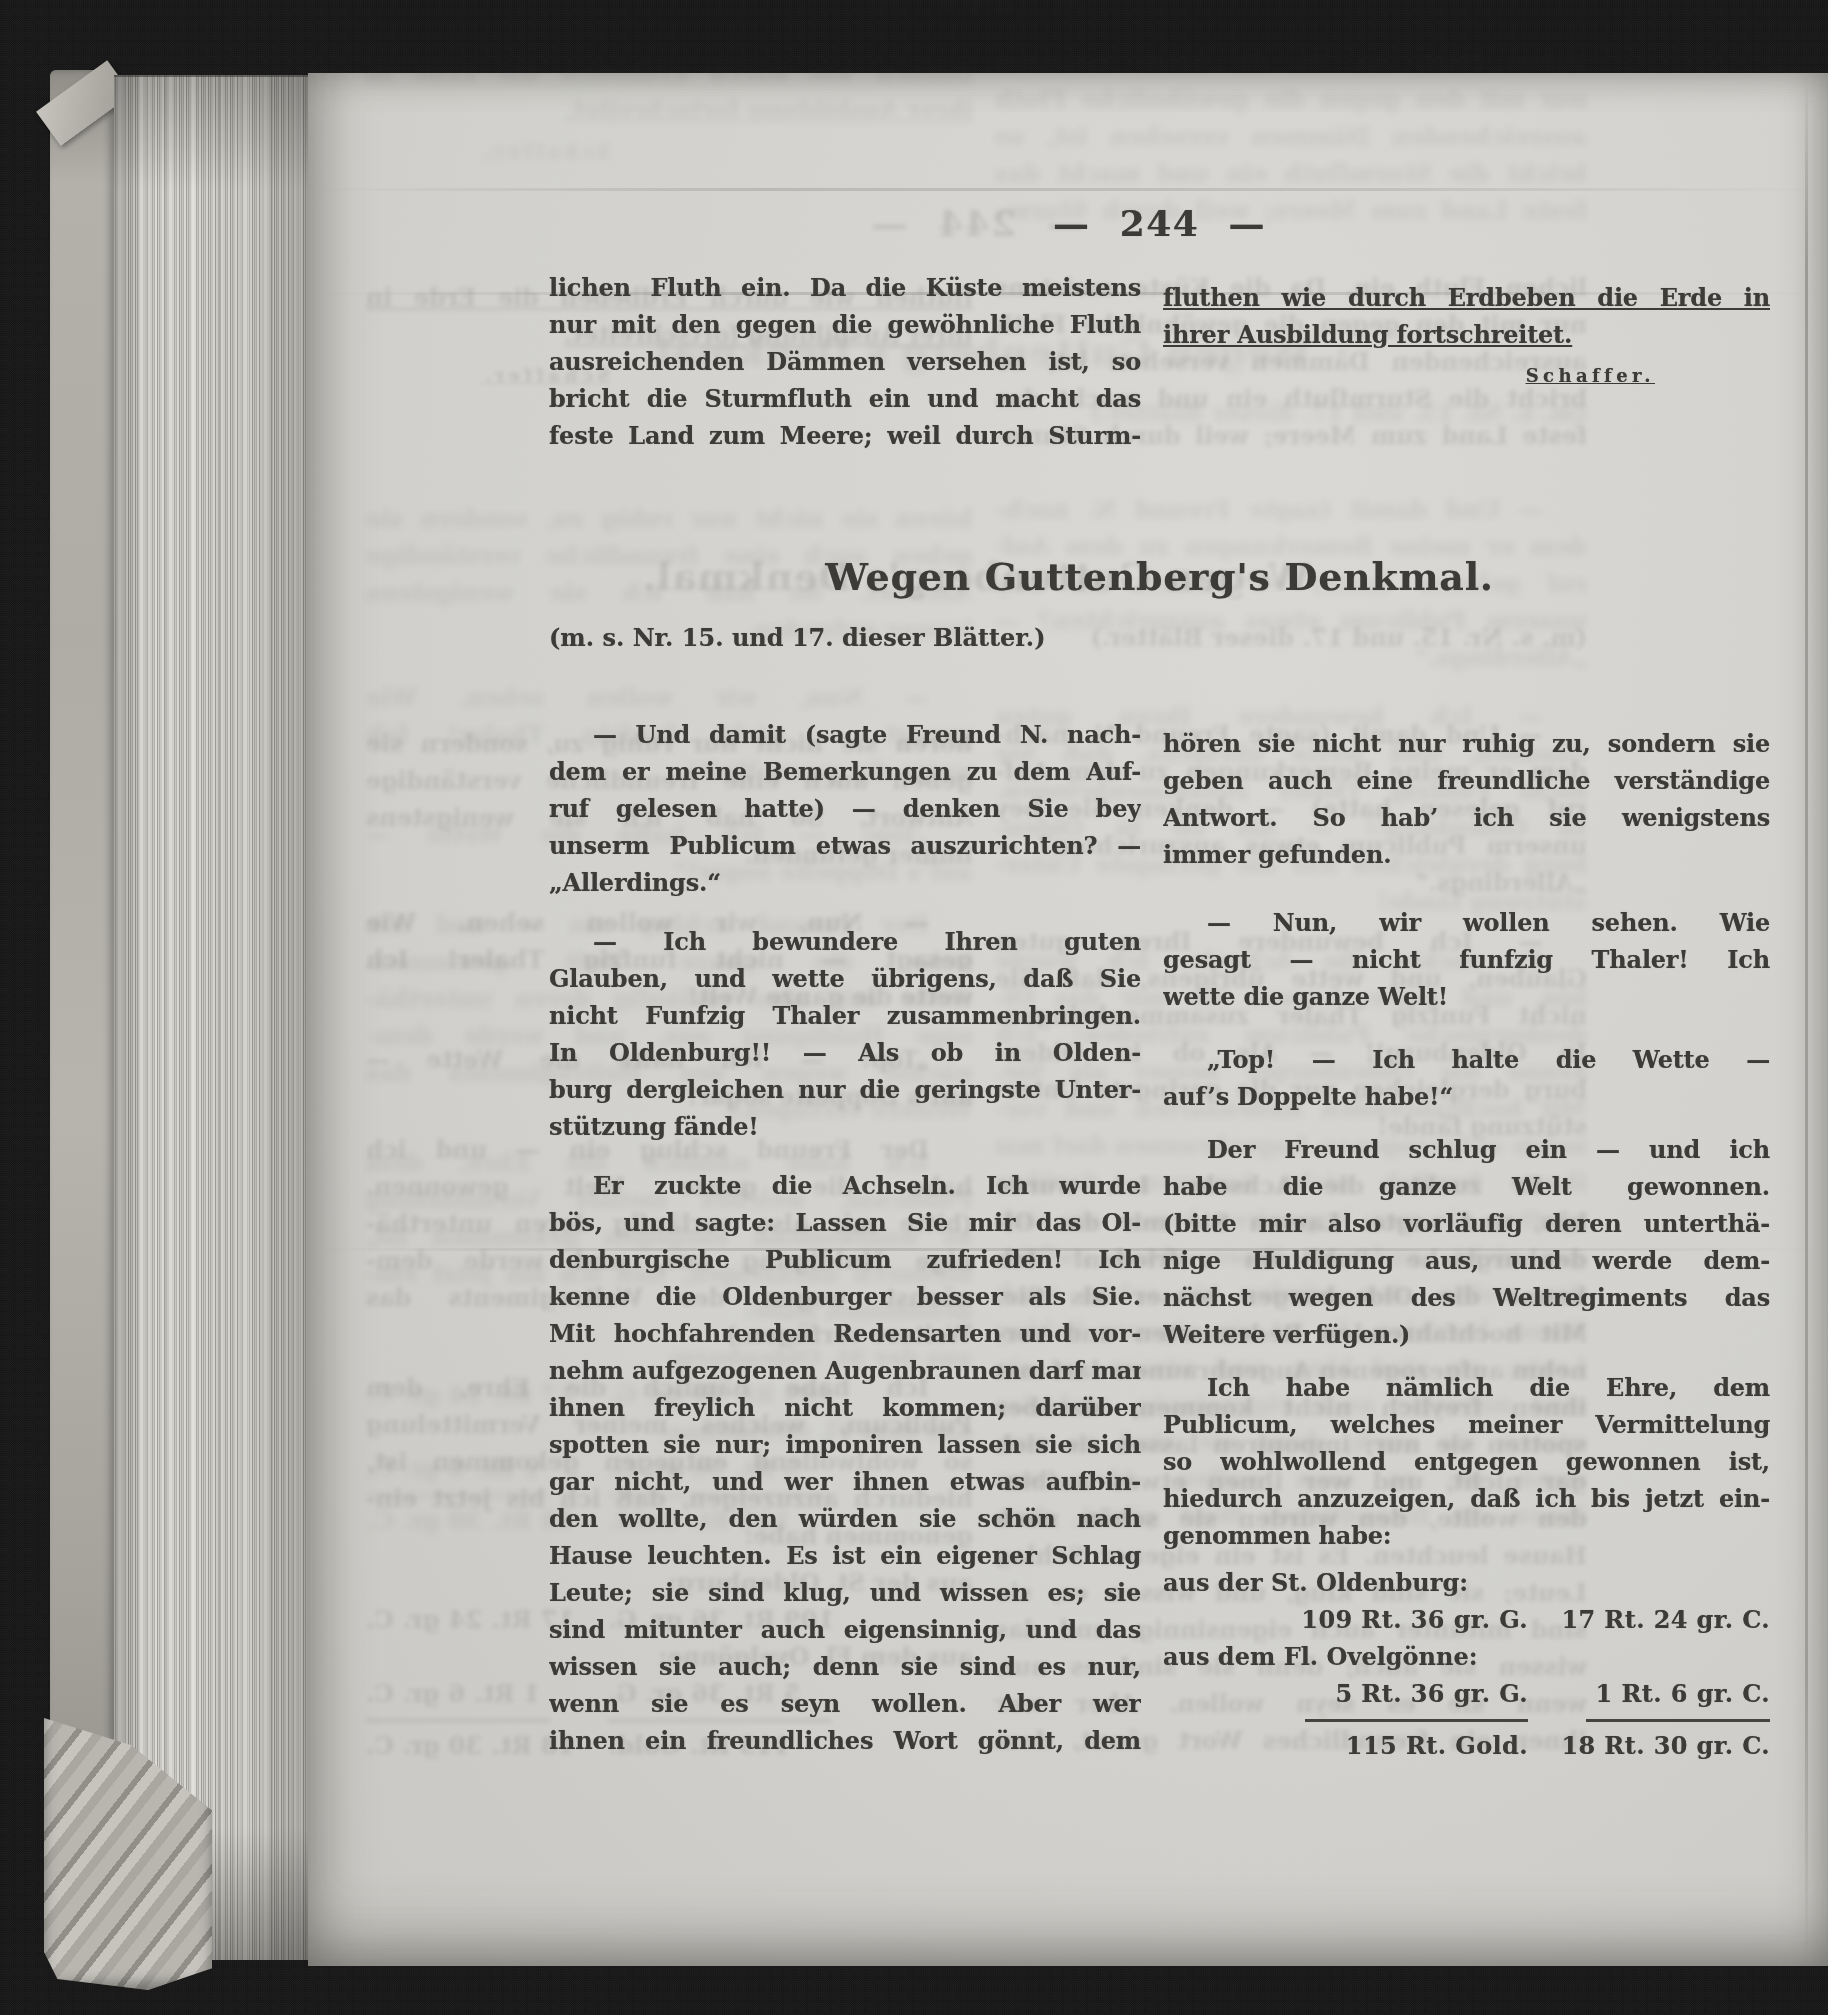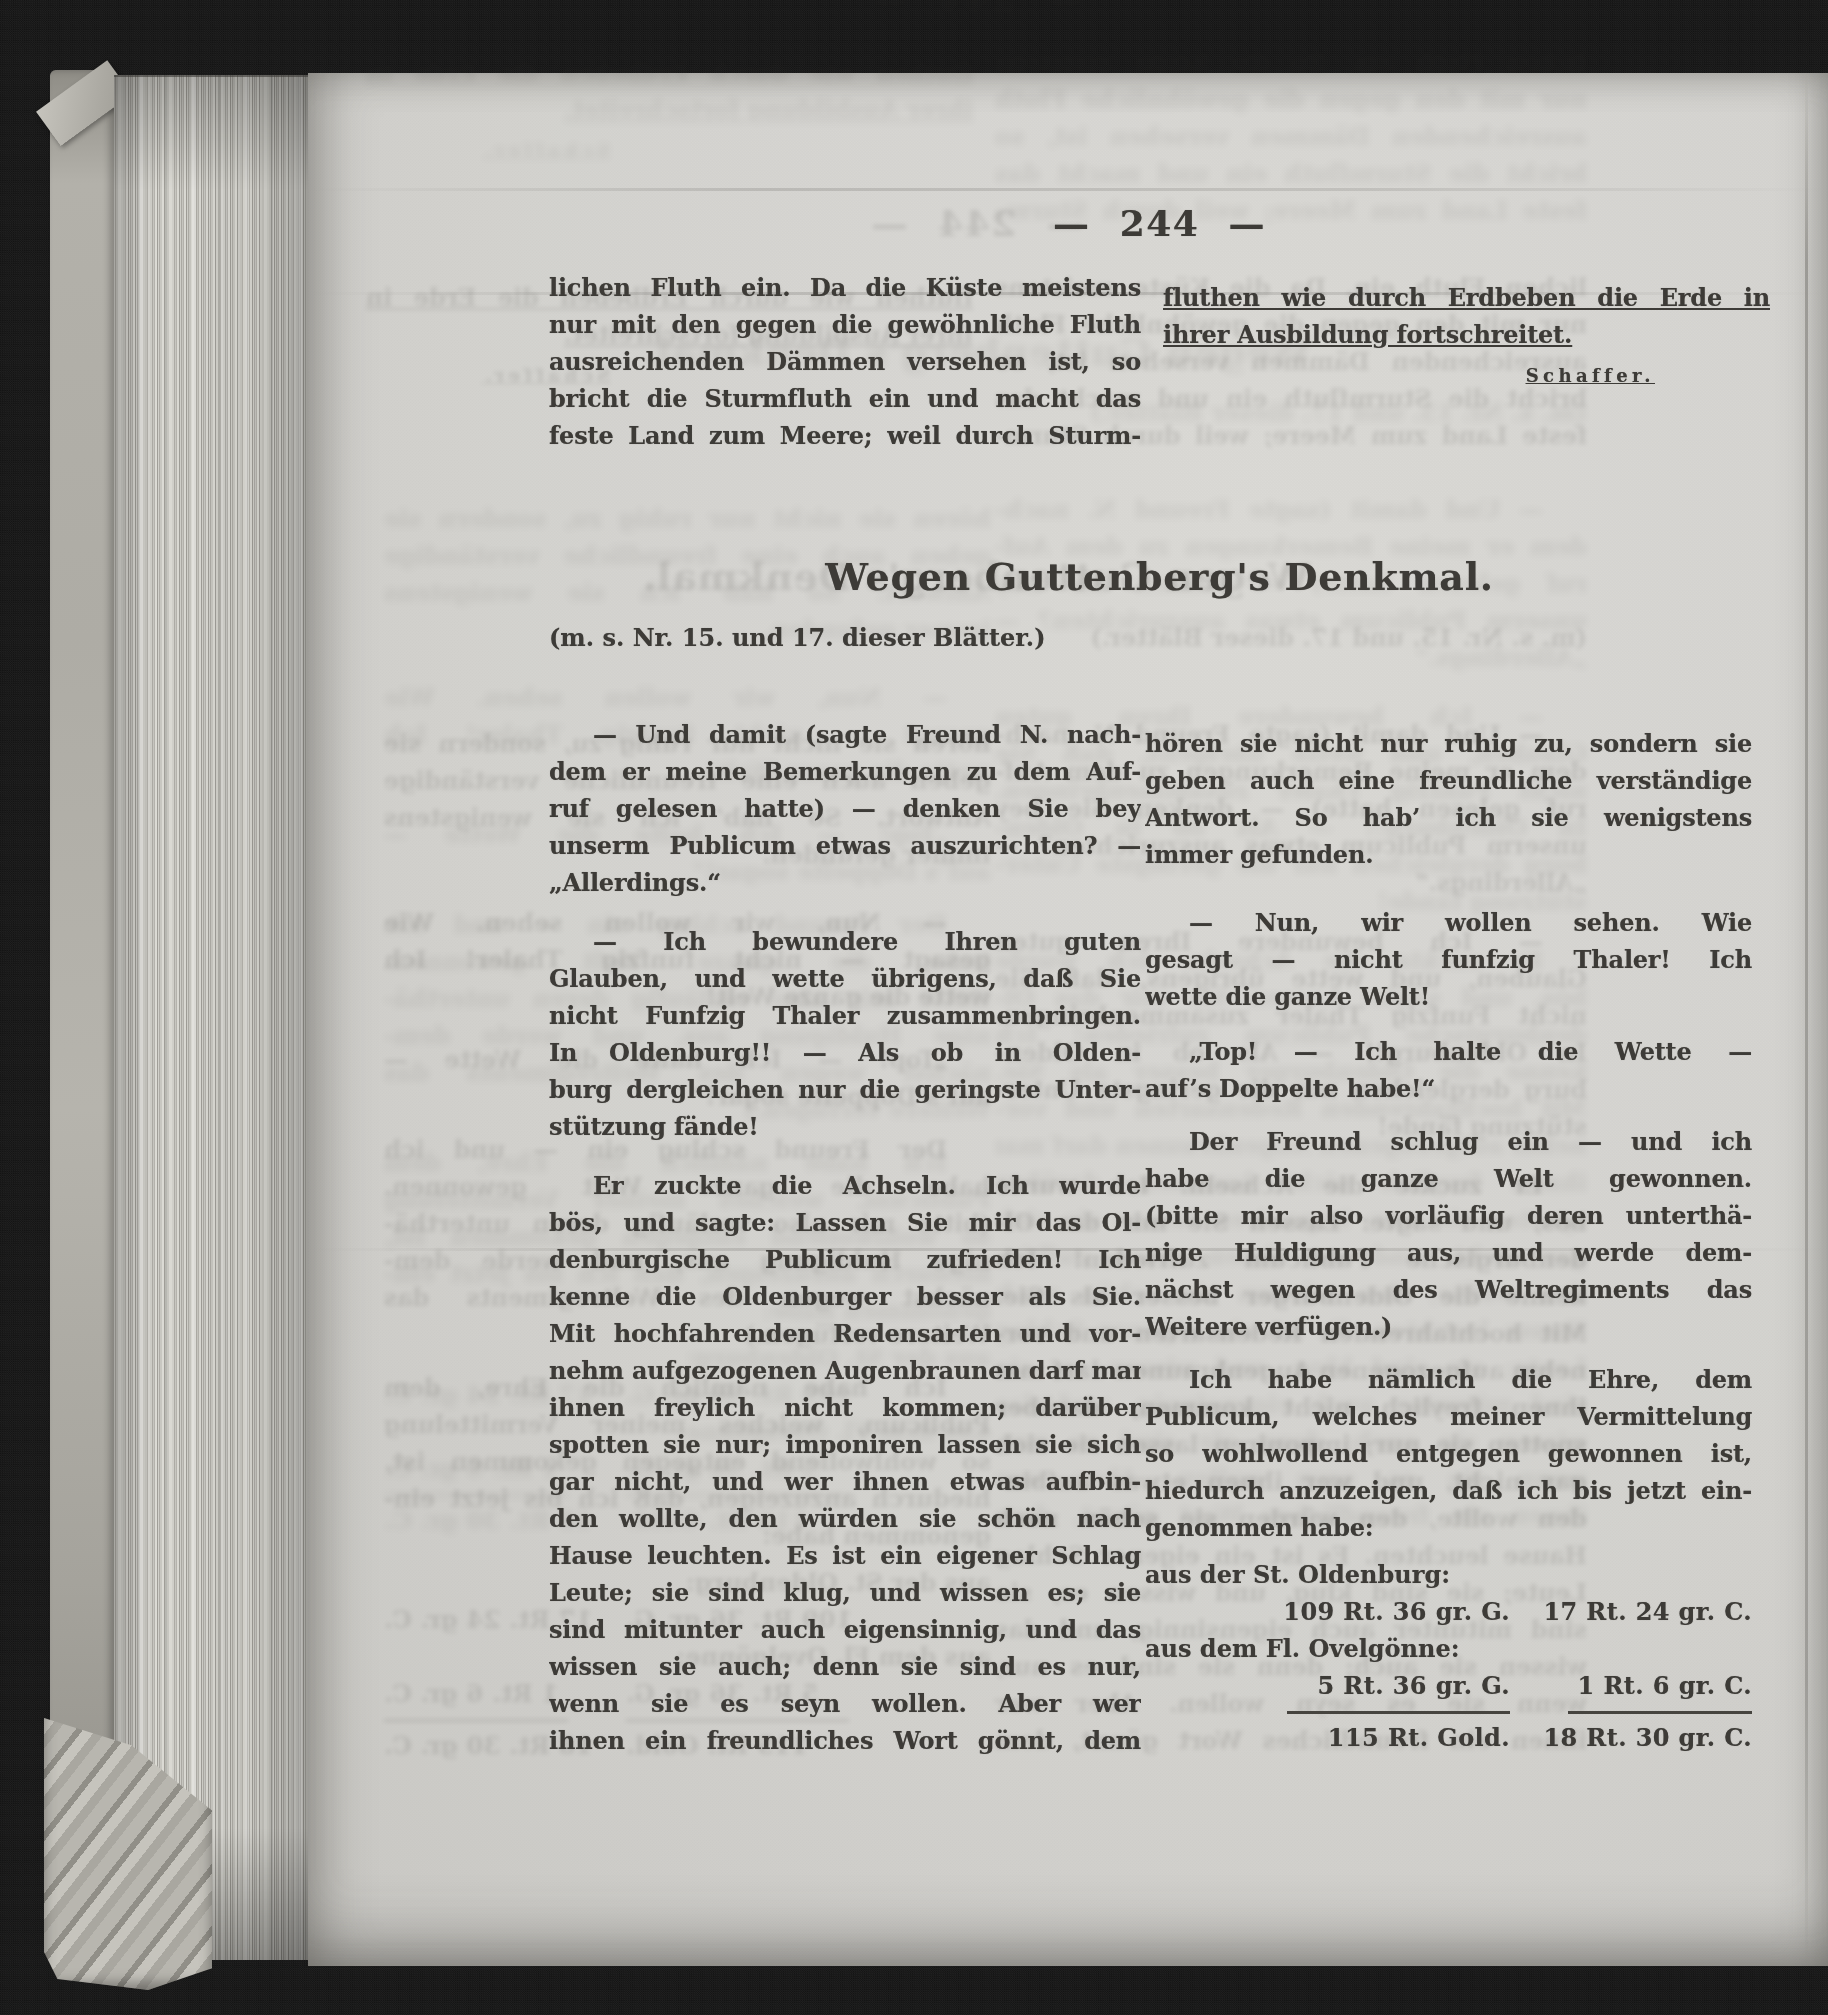--- a/index.html
+++ b/index.html
@@ -70,21 +70,21 @@
   .pagenum{position:absolute;top:129px;left:0;width:100%;text-align:center;font-size:36px;letter-spacing:1.5px;}
   .pagenum span{padding:0 14.6px;}
   .col{position:absolute;}
   .topleft{top:196px;left:0;width:592px;}
   .topright{top:206px;left:614px;width:607px;text-decoration:underline;}
   .signature{margin-top:11.7px;text-align:right;padding-right:115px;font-size:18px;letter-spacing:4.4px;}
   .title{position:absolute;top:481px;left:0;width:100%;margin:0;text-align:center;
     font-size:38px;font-weight:700;letter-spacing:0.7px;}
   .subtitle{position:absolute;top:550px;left:0;width:100%;text-align:left;font-size:24px;}
   .mainleft{top:643px;left:0;width:592px;}
-  .mainright{top:652px;left:596px;width:607px;}
+  .mainright{top:652px;left:614px;width:607px;}
   .line{
     height:37px;line-height:37px;overflow:hidden;white-space:nowrap;
     text-align:justify;text-align-last:justify;letter-spacing:-0.2px;
   }
   .line.last{text-align-last:left;}
   .para.indent .line:first-child{text-indent:44px;}
   
   .acct{margin-top:10.2px;}
   .acct-head{height:37px;line-height:37px;}
   .amt-row{display:flex;height:37px;line-height:37px;letter-spacing:0.4px;}
@@ -405,21 +405,21 @@
             <div class="line">hören sie nicht nur ruhig zu, sondern sie</div>
             <div class="line">geben auch eine freundliche verständige</div>
             <div class="line">Antwort. So hab’ ich sie wenigstens</div>
             <div class="line last">immer gefunden.</div>
           </div>
           <div class="para indent" style="margin-top: 31px;">
             <div class="line">— Nun, wir wollen sehen. Wie</div>
             <div class="line">gesagt — nicht funfzig Thaler! Ich</div>
             <div class="line last">wette die ganze Welt!</div>
           </div>
-          <div class="para indent" style="margin-top: 18px;">
+          <div class="para indent" style="margin-top: 26px;">
             <div class="line">„Top! — Ich halte die Wette —</div>
             <div class="line last">auf’s Doppelte habe!“</div>
           </div>
           <div class="para indent" style="margin-top: 16px;">
             <div class="line">Der Freund schlug ein — und ich</div>
             <div class="line">habe die ganze Welt gewonnen.</div>
             <div class="line">(bitte mir also vorläufig deren unterthä-</div>
             <div class="line">nige Huldigung aus, und werde dem-</div>
             <div class="line">nächst wegen des Weltregiments das</div>
             <div class="line last">Weitere verfügen.)</div>

